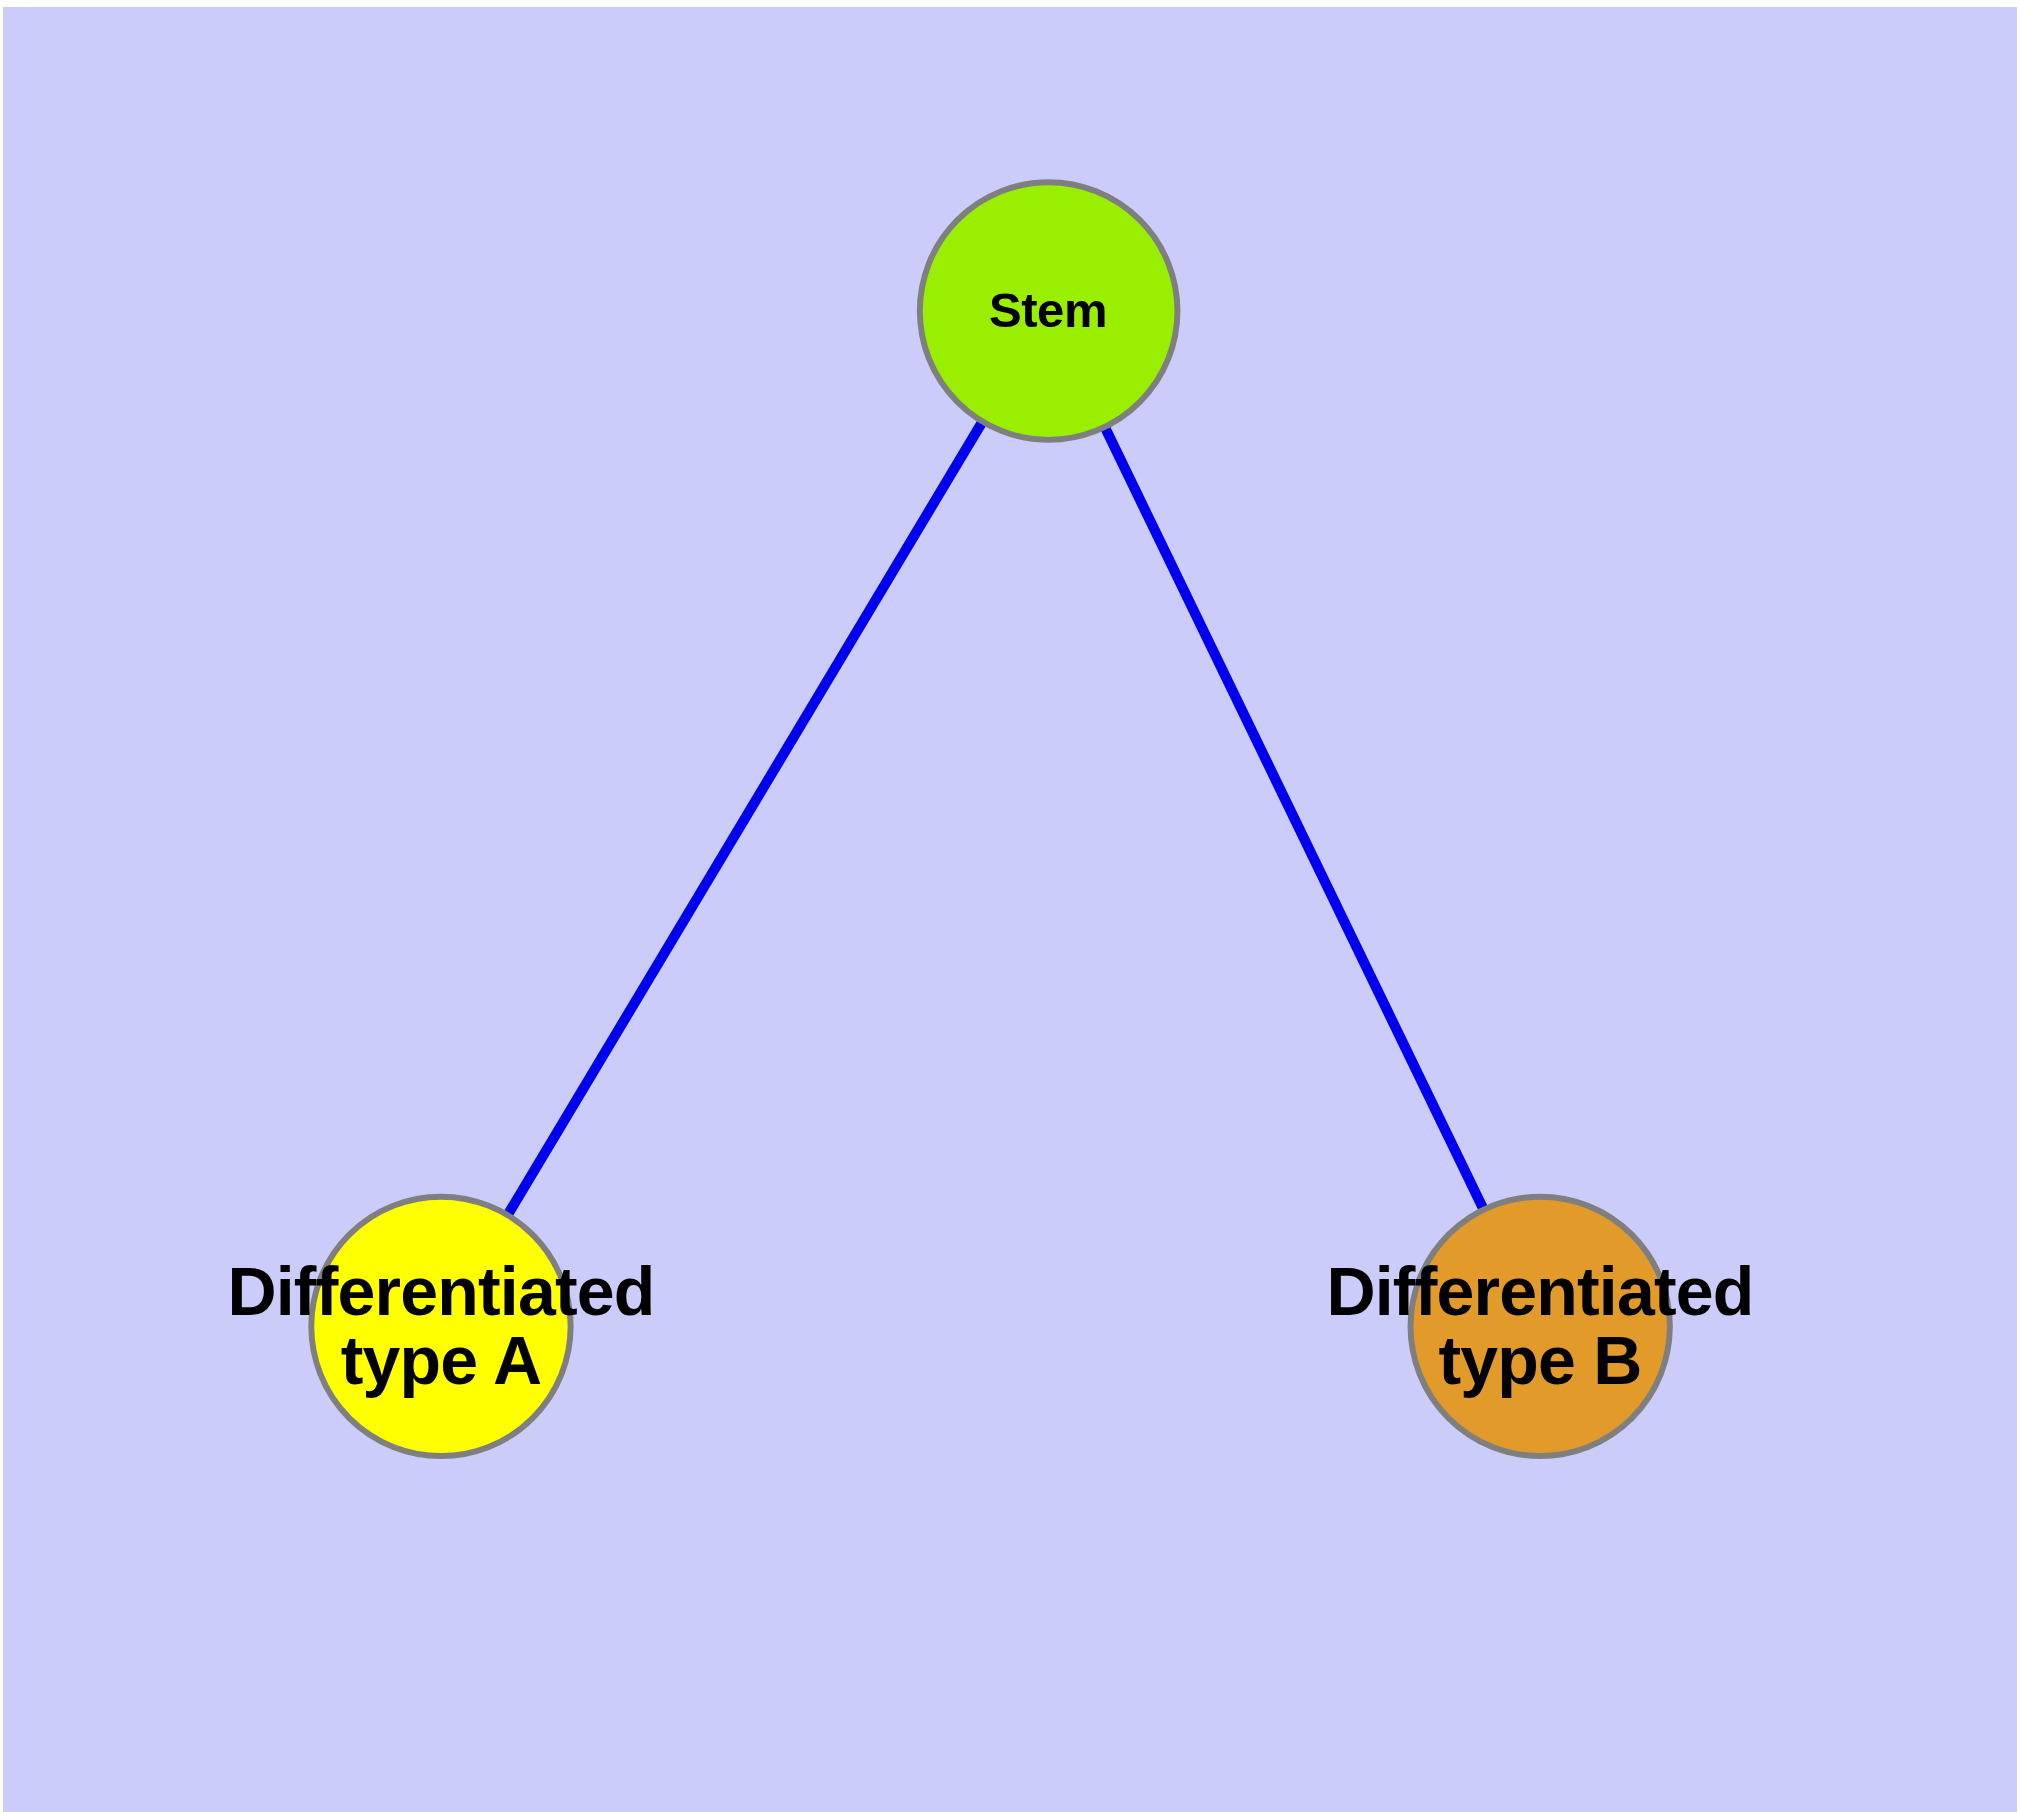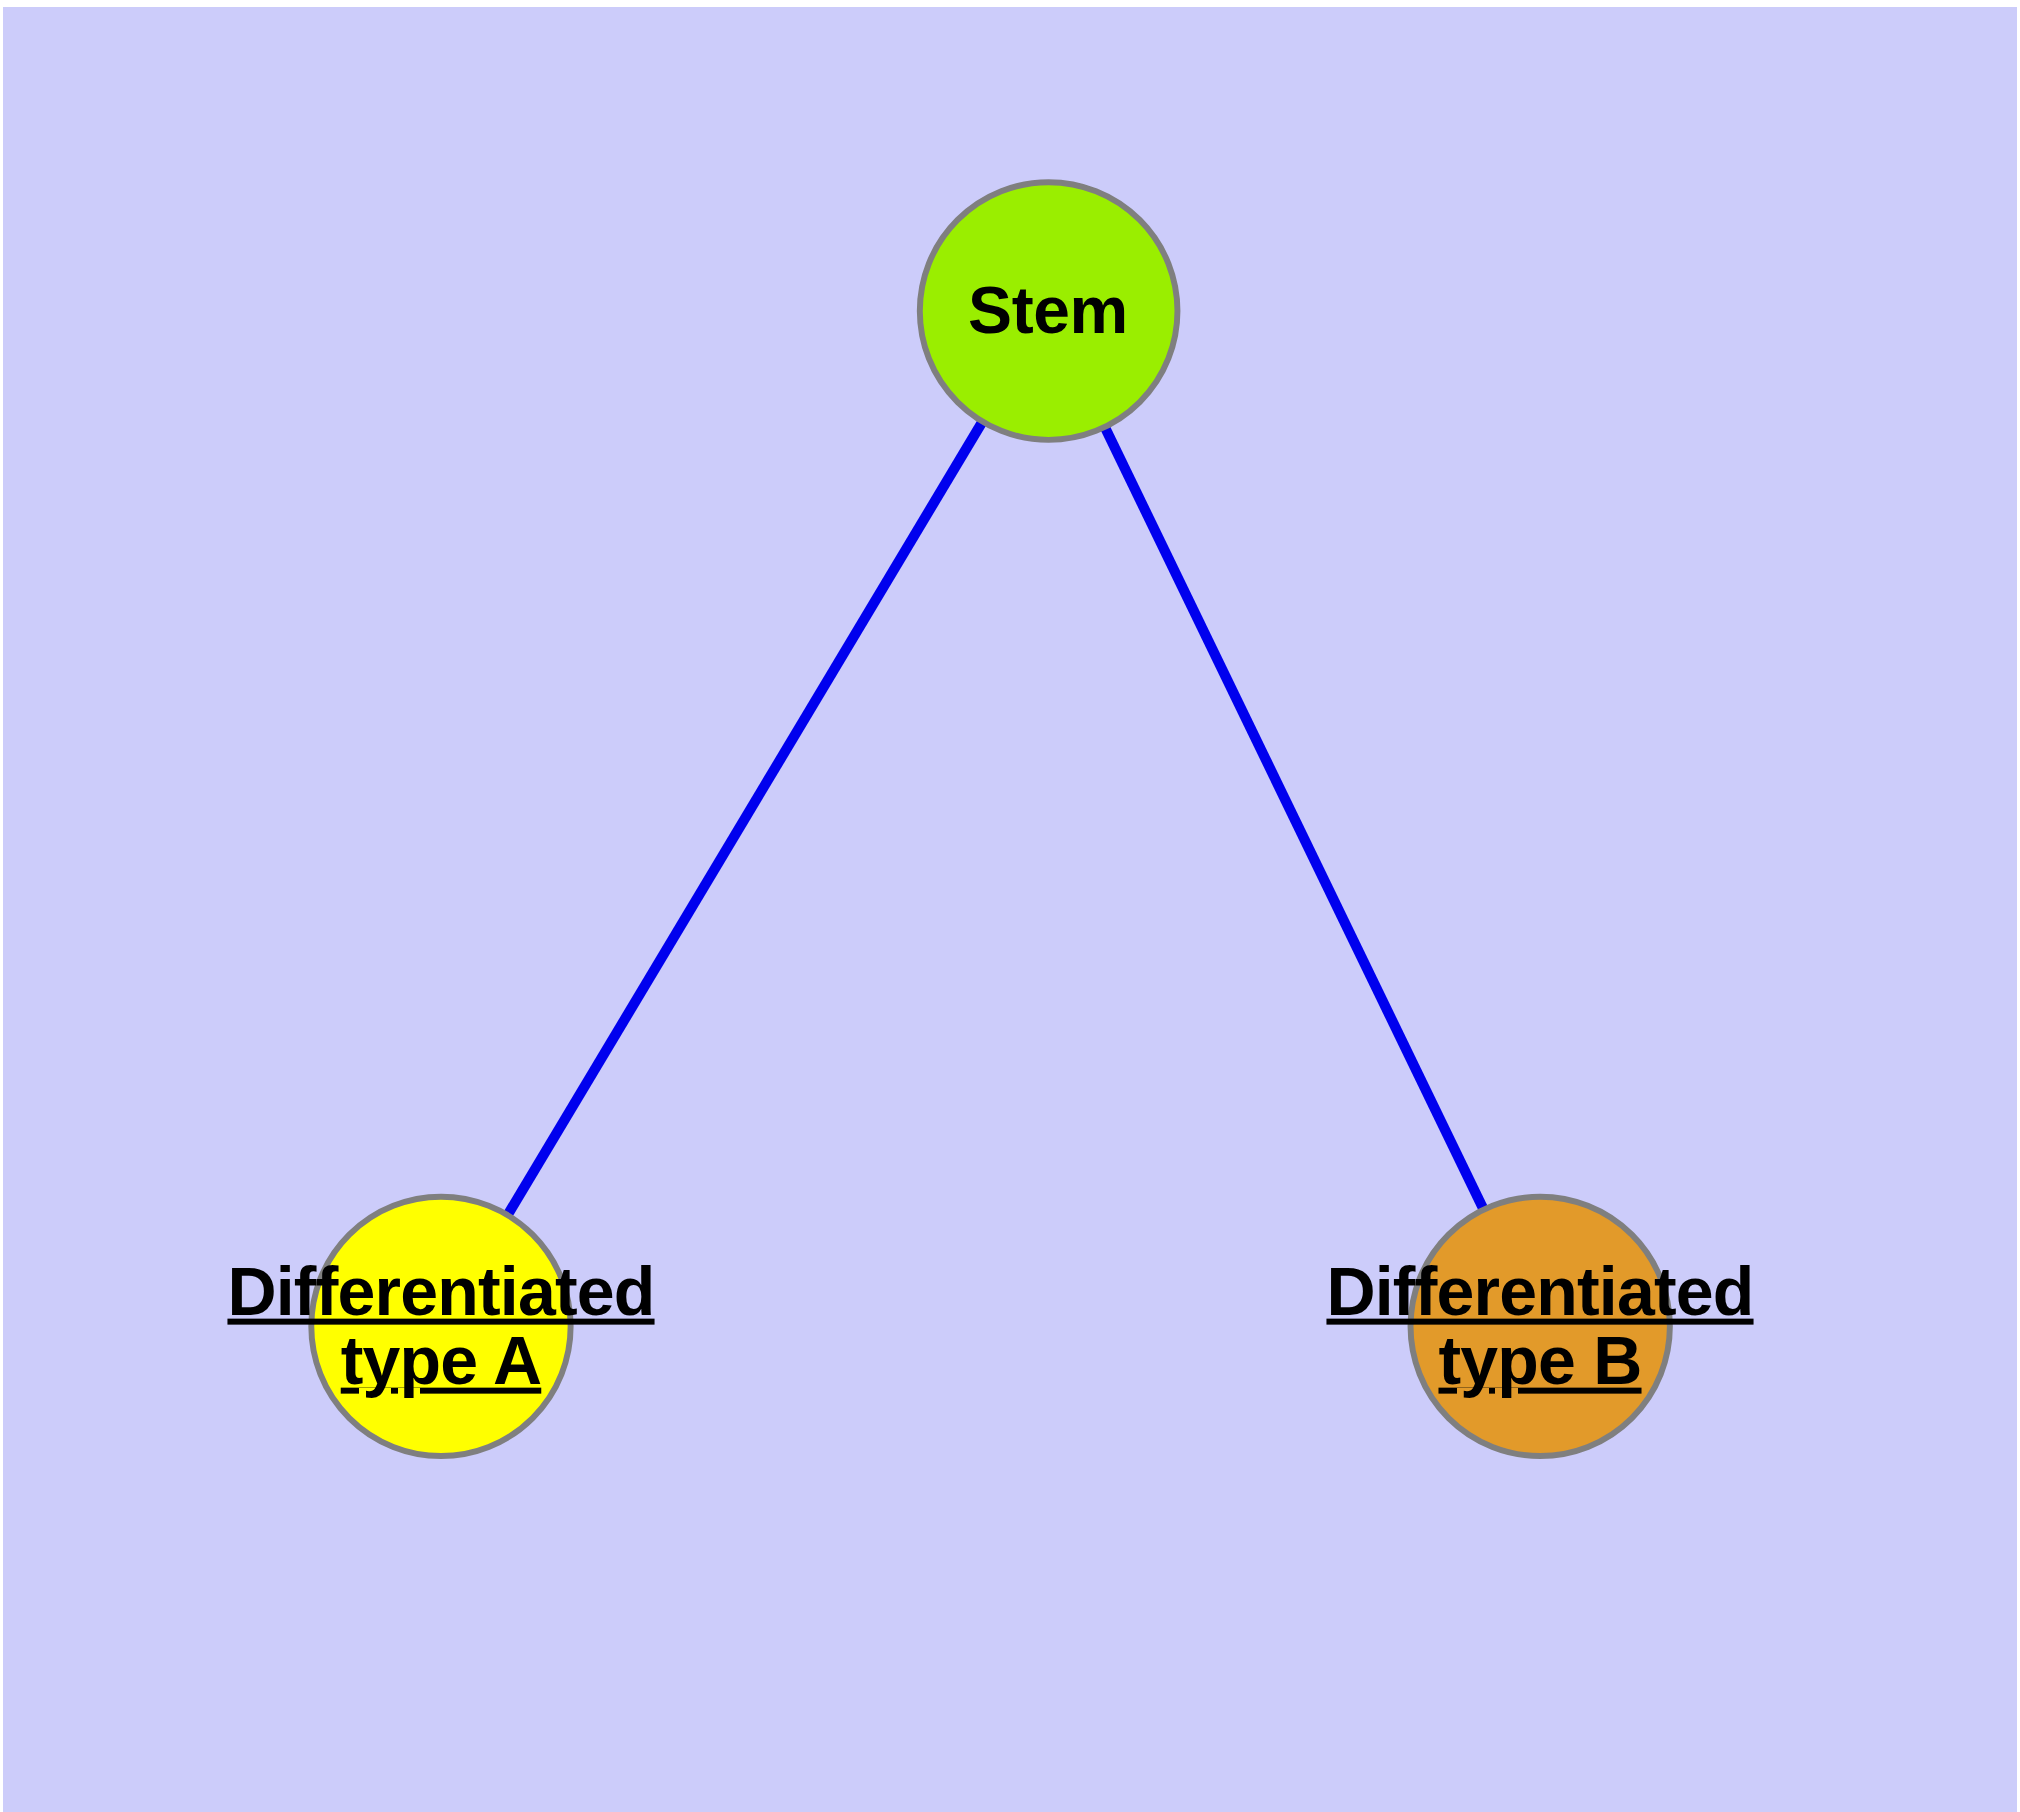--- a/index.html
+++ b/index.html
@@ -36,41 +36,41 @@
     position: absolute;
     text-align: center;
     color: #000000;
     font-weight: bold;
     line-height: 1.02;
     white-space: pre;
     pointer-events: none;
     transform: translate(-50%, -50%);
   }
   .label-stem   { font-size: 73px; letter-spacing: -0.4px; }
-  .label-type   { font-size: 68px; letter-spacing: -0.8px; text-decoration: underline; }
+  .label-type   { font-size: 68px; letter-spacing: -0.8px; }
 </style>
 </head>
 <body>
 
 <div id="canvas">
   <div id="plot-area" style="background: rgb(204, 204, 250);"></div>
 
   <svg id="graph-svg" viewBox="0 0 2384 2138" xmlns="http://www.w3.org/2000/svg">
     <g>
       <line x1="1237" y1="367" x2="520" y2="1565" stroke="#0000ee" stroke-width="12" stroke-linecap="butt"></line>
       <line x1="1237" y1="367" x2="1817" y2="1565" stroke="#0000ee" stroke-width="12" stroke-linecap="butt"></line>
     </g>
     <g>
       <circle cx="1237" cy="367" r="152" fill="#9aee00" stroke="#7f7f7f" stroke-width="7"></circle>
       <circle cx="520" cy="1565" r="153" fill="#ffff00" stroke="#7f7f7f" stroke-width="7"></circle>
       <circle cx="1817" cy="1565" r="153" fill="#e29a2a" stroke="#7f7f7f" stroke-width="7"></circle>
     </g>
   </svg>
 
-  <div class="node-label label-stem" style="left: 1048px; top: 311px; font-size: 66px; color: rgb(0, 0, 0);">Stem</div>
+  <div class="node-label label-stem" style="left: 1048px; top: 311px; font-size: 49px; color: rgb(0, 0, 0);">Stem</div>
 
   <div class="node-label label-type" style="left: 441px; top: 1326px; font-size: 68px; color: rgb(0, 0, 0);">Differentiated
 type A</div>
 
   <div class="node-label label-type" style="left: 1540px; top: 1326px; font-size: 68px; color: rgb(0, 0, 0);">Differentiated
 type B</div>
 </div>
 
 
 </body></html>

